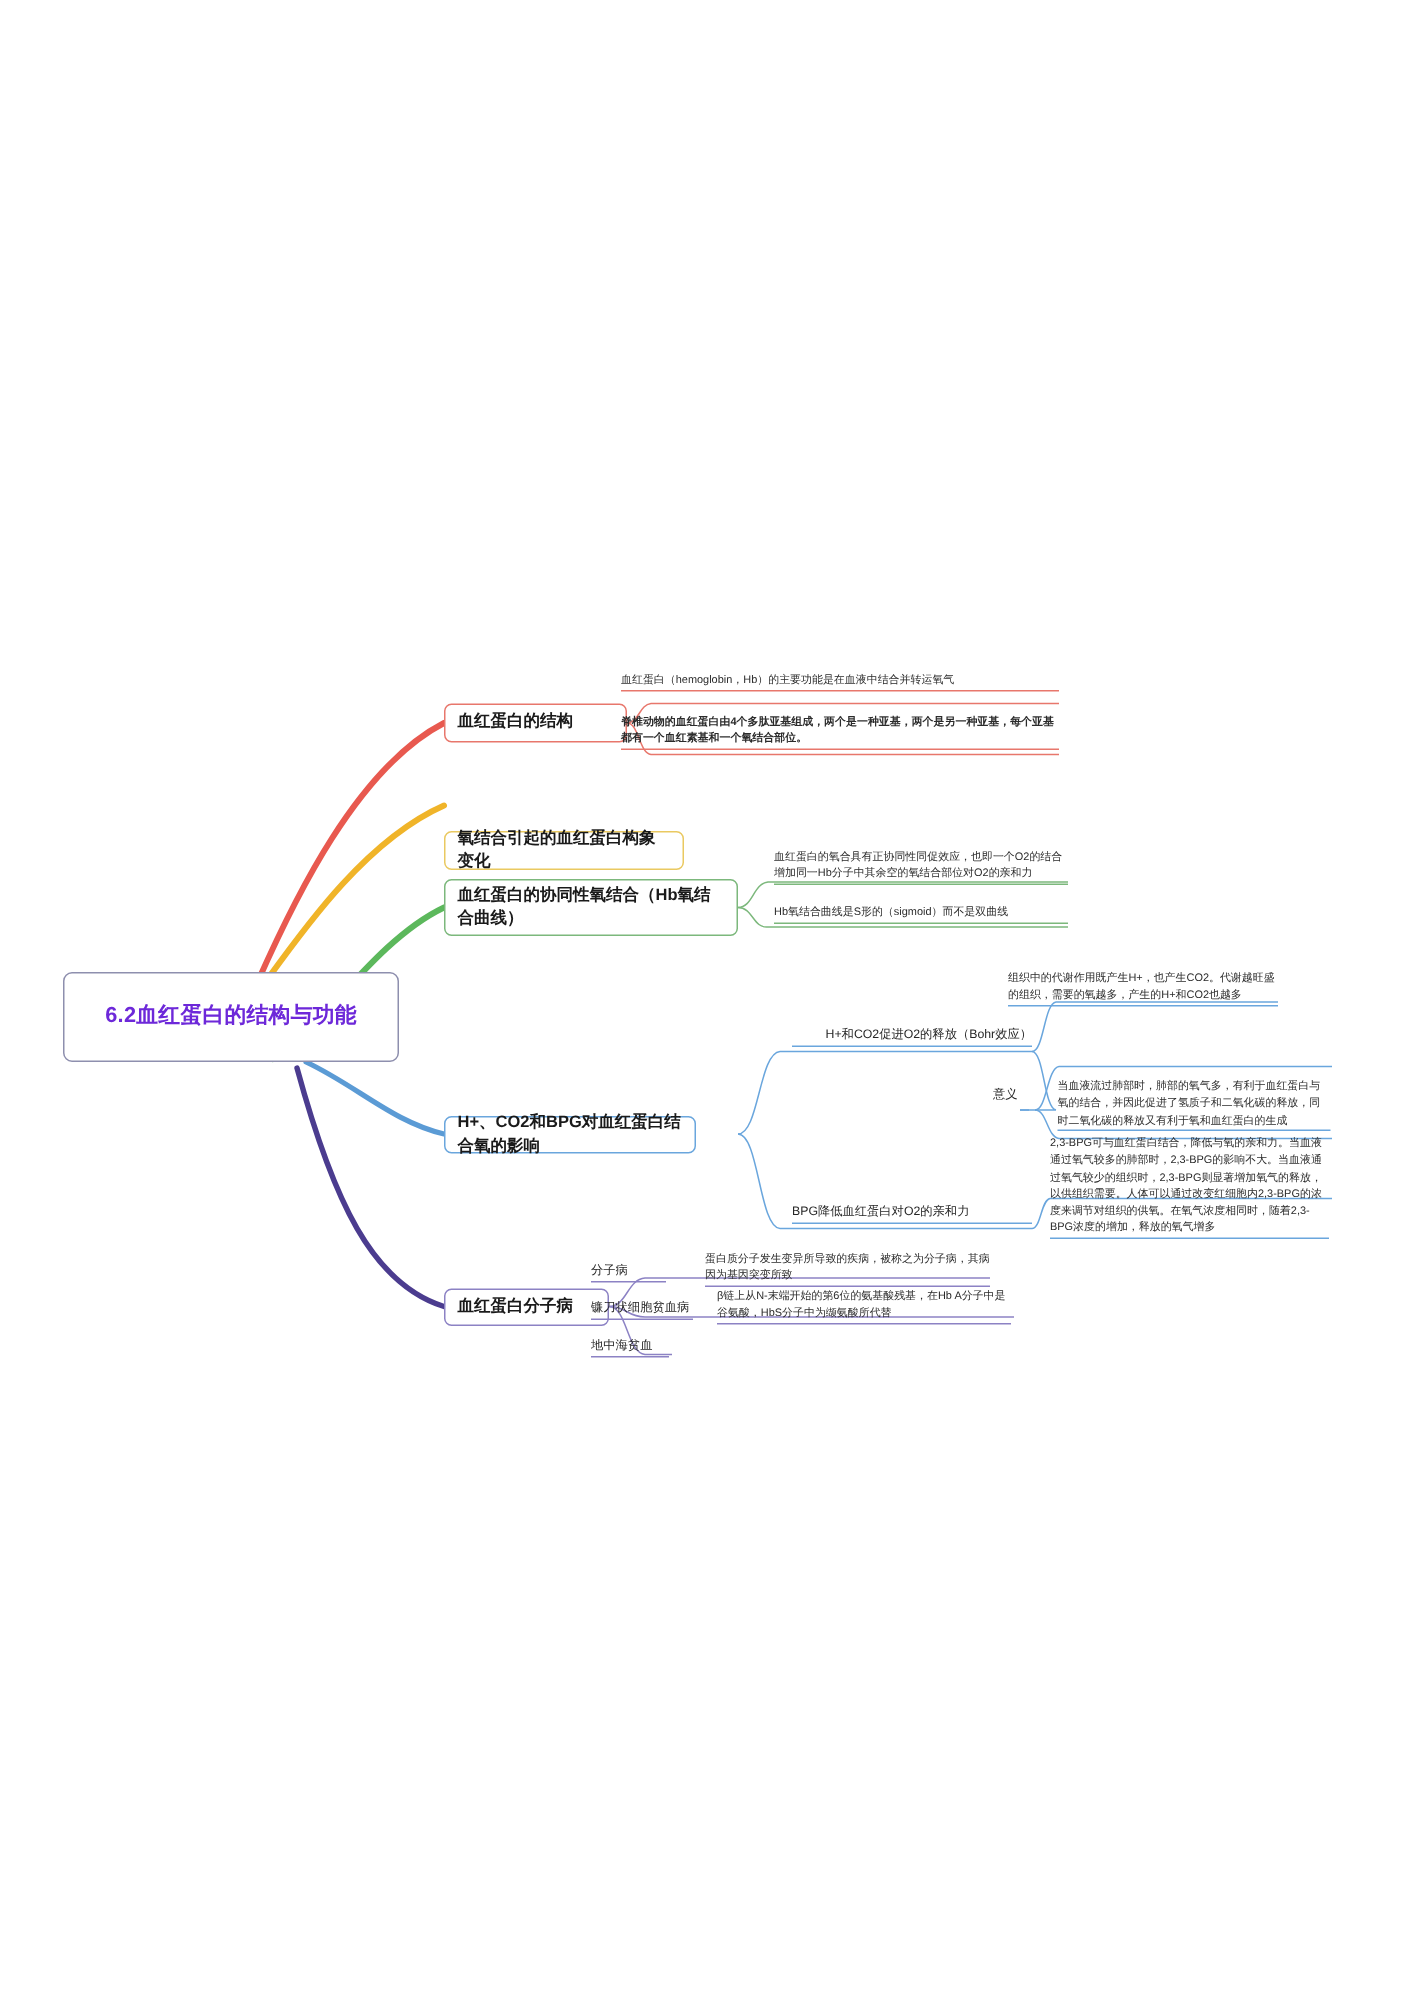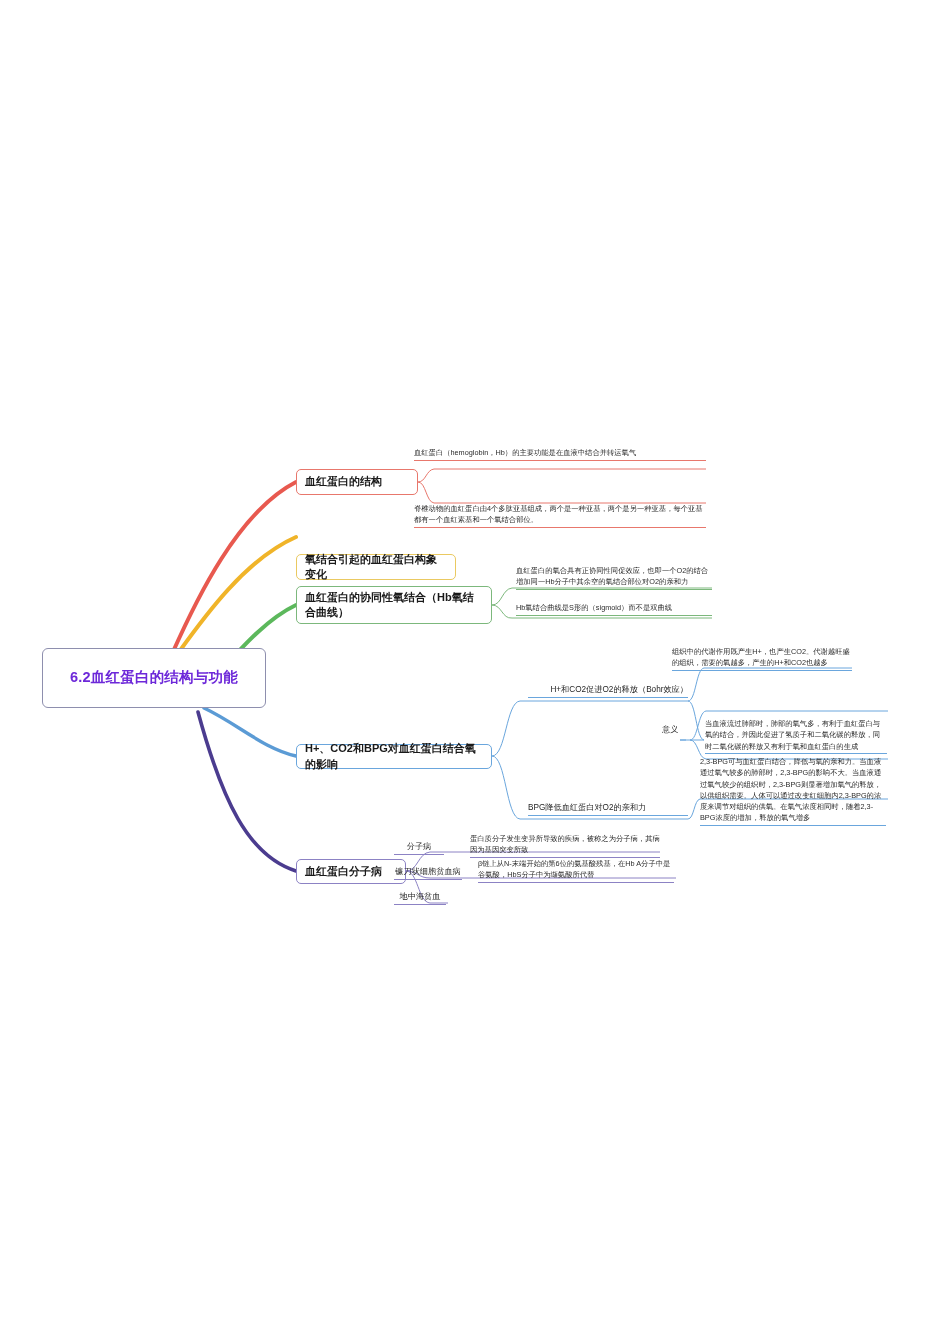--- a/index.html
+++ b/index.html
@@ -55,49 +55,49 @@
   }
   .l2.red    { border: 1.1px solid #e8776c; }
   .l2.yellow { border: 1.1px solid #eac961; }
   .l2.green  { border: 1.1px solid #7cb87c; }
   .l2.blue   { border: 1.1px solid #6aa6dd; }
   .l2.purple { border: 1.1px solid #8c82c4; }
 
   #n-structure { left: 296px; top: 469px; width: 122px; height: 26px; }
   #n-conform   { left: 296px; top: 524px; width: 160px; height: 26px; margin-top: 30px; }
   #n-coop      { left: 296px; top: 586px; width: 196px; height: 38px; }
-  #n-effect    { left: 296px; top: 744px; width: 196px; height: 25px; justify-content: flex-end; }
+  #n-effect    { left: 296px; top: 744px; width: 168px; height: 25px; justify-content: flex-end; }
   #n-disease   { left: 296px; top: 859px; width: 110px; height: 25px; }
 
   
   .l3 {
     position: absolute;
     font-size: 8.2px;
     color: #262626;
     line-height: 1.45;
     padding-bottom: 1px;
   }
   .l3.blue-u   { border-bottom: 1px solid #6aa6dd; }
-  .l3.purple-u { border-bottom: 1px solid #8c82c4; text-align: center; }
+  .l3.purple-u { border-bottom: 1px solid #8c82c4; }
 
   
   .leaf {
     position: absolute;
     font-size: 7.3px;
     color: #2b2b2b;
     line-height: 1.55;
     padding-bottom: 1.5px;
   }
   .leaf.red-u    { border-bottom: 1px solid #e8776c; }
   .leaf.green-u  { border-bottom: 1px solid #7cb87c; }
   .leaf.blue-u   { border-bottom: 1px solid #6aa6dd; }
   .leaf.purple-u { border-bottom: 1px solid #8c82c4; }
 
   #t-struct-1 { left: 414px; top: 447px; width: 292px; }
-  #t-struct-2 { left: 414px; top: 503px; width: 292px; }
+  #t-struct-2 { left: 414px; top: 475px; width: 292px; font-weight: bold; }
   #t-coop-1   { left: 516px; top: 565px; width: 196px; }
   #t-coop-2   { left: 516px; top: 602px; width: 196px; }
 
   #l3-bohr { left: 528px; top: 684px; width: 160px; text-align: right; }
   #l3-bpg  { left: 528px; top: 802px; width: 160px; }
   #l3-yiyi { left: 662px; top: 724px; width: 18px; }
 
   #t-bohr-1 { left: 672px; top: 646px; width: 180px; }
   #t-bohr-2 { left: 705px; top: 673px; width: 182px; }
   #t-bohr-3 { left: 705px; top: 718px; width: 182px; }

